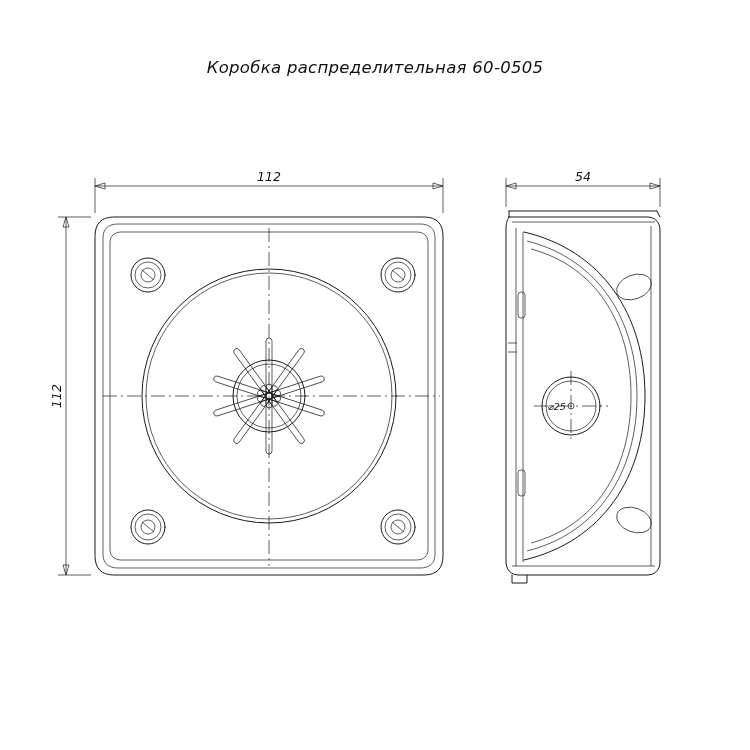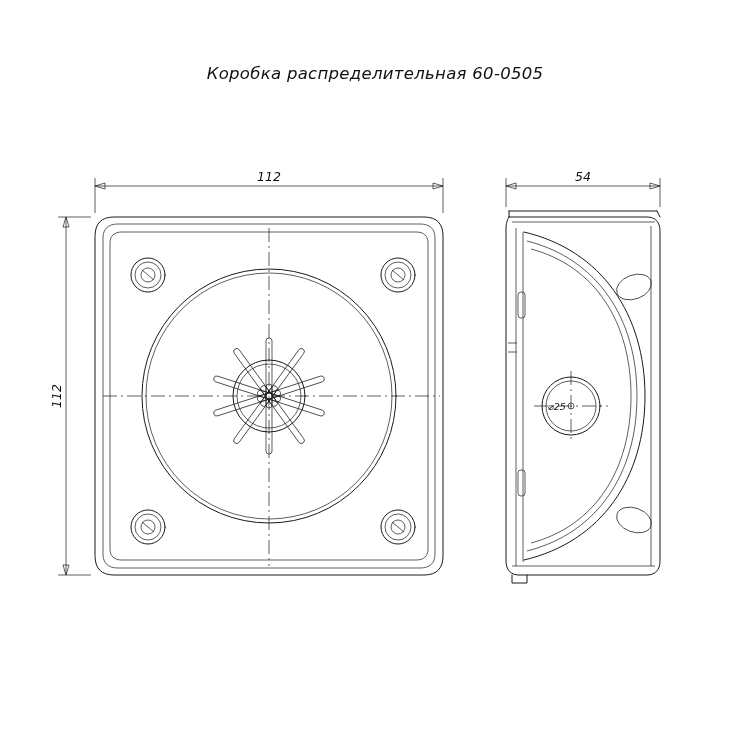--- a/index.html
+++ b/index.html
@@ -18,21 +18,21 @@
   #drawing-root {
     position: absolute;
     left: 0;
     top: 0;
     width: 750px;
     height: 750px;
   }
   .title {
     position: absolute;
     left: 0;
-    top: 64px;
+    top: 58px;
     width: 750px;
     text-align: center;
     font-family: "DejaVu Sans", sans-serif;
     font-style: italic;
     font-size: 16.5px;
     letter-spacing: 0.3px;
     color: #111;
   }
   svg {
     position: absolute;

